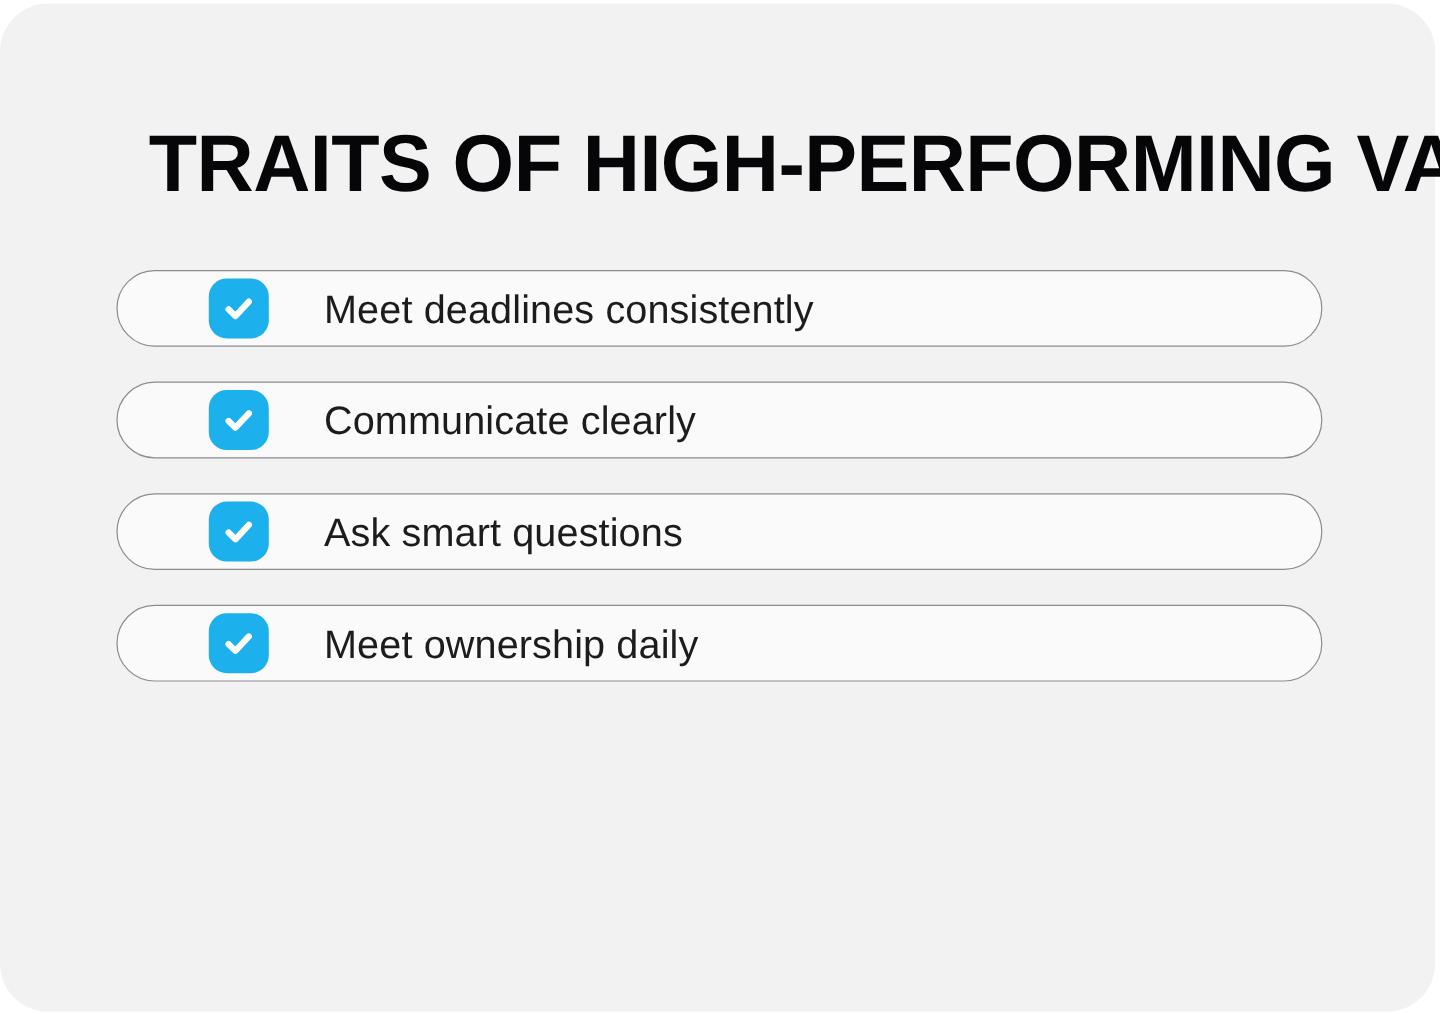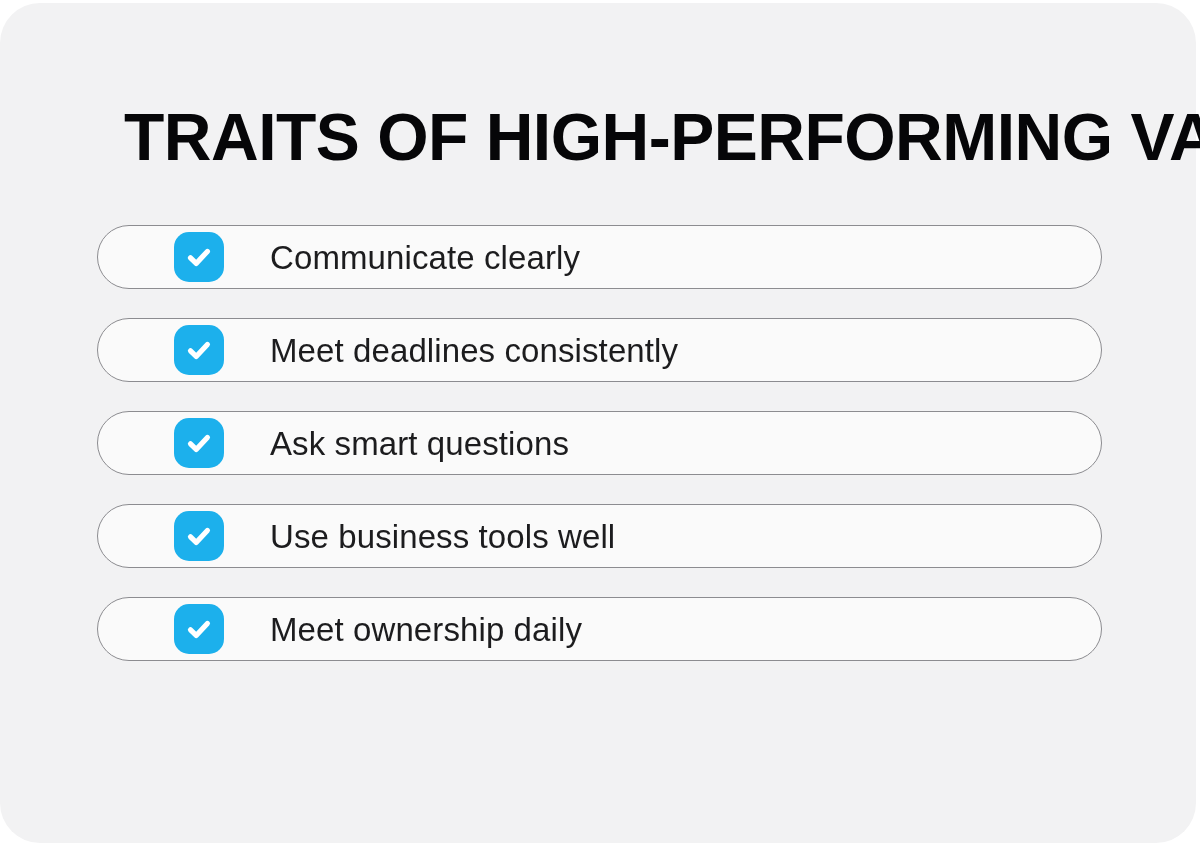--- a/index.html
+++ b/index.html
@@ -103,49 +103,41 @@
   <div class="title">TRAITS OF HIGH-PERFORMING VAS</div>
 
   <div class="list">
 
     <div class="row">
       <span class="checkbox">
         <svg viewBox="0 0 32 32" aria-hidden="true">
           <path d="M7.5 16.8 L13.2 22.4 L24.4 10.4" fill="none" stroke="#ffffff" stroke-width="5.2" stroke-linecap="round" stroke-linejoin="round"></path>
         </svg>
       </span>
-      <span class="row-label">Communicate clearly</span>
+      <span class="row-label">Meet deadlines consistently</span>
     </div>
 
     <div class="row">
       <span class="checkbox">
         <svg viewBox="0 0 32 32" aria-hidden="true">
           <path d="M7.5 16.8 L13.2 22.4 L24.4 10.4" fill="none" stroke="#ffffff" stroke-width="5.2" stroke-linecap="round" stroke-linejoin="round"></path>
         </svg>
       </span>
-      <span class="row-label">Meet deadlines consistently</span>
+      <span class="row-label">Communicate clearly</span>
     </div>
 
     <div class="row">
       <span class="checkbox">
         <svg viewBox="0 0 32 32" aria-hidden="true">
           <path d="M7.5 16.8 L13.2 22.4 L24.4 10.4" fill="none" stroke="#ffffff" stroke-width="5.2" stroke-linecap="round" stroke-linejoin="round"></path>
         </svg>
       </span>
       <span class="row-label">Ask smart questions</span>
     </div>
 
-    <div class="row">
-      <span class="checkbox">
-        <svg viewBox="0 0 32 32" aria-hidden="true">
-          <path d="M7.5 16.8 L13.2 22.4 L24.4 10.4" fill="none" stroke="#ffffff" stroke-width="5.2" stroke-linecap="round" stroke-linejoin="round"></path>
-        </svg>
-      </span>
-      <span class="row-label">Use business tools well</span>
-    </div>
 
     <div class="row">
       <span class="checkbox">
         <svg viewBox="0 0 32 32" aria-hidden="true">
           <path d="M7.5 16.8 L13.2 22.4 L24.4 10.4" fill="none" stroke="#ffffff" stroke-width="5.2" stroke-linecap="round" stroke-linejoin="round"></path>
         </svg>
       </span>
       <span class="row-label">Meet ownership daily</span>
     </div>
 

